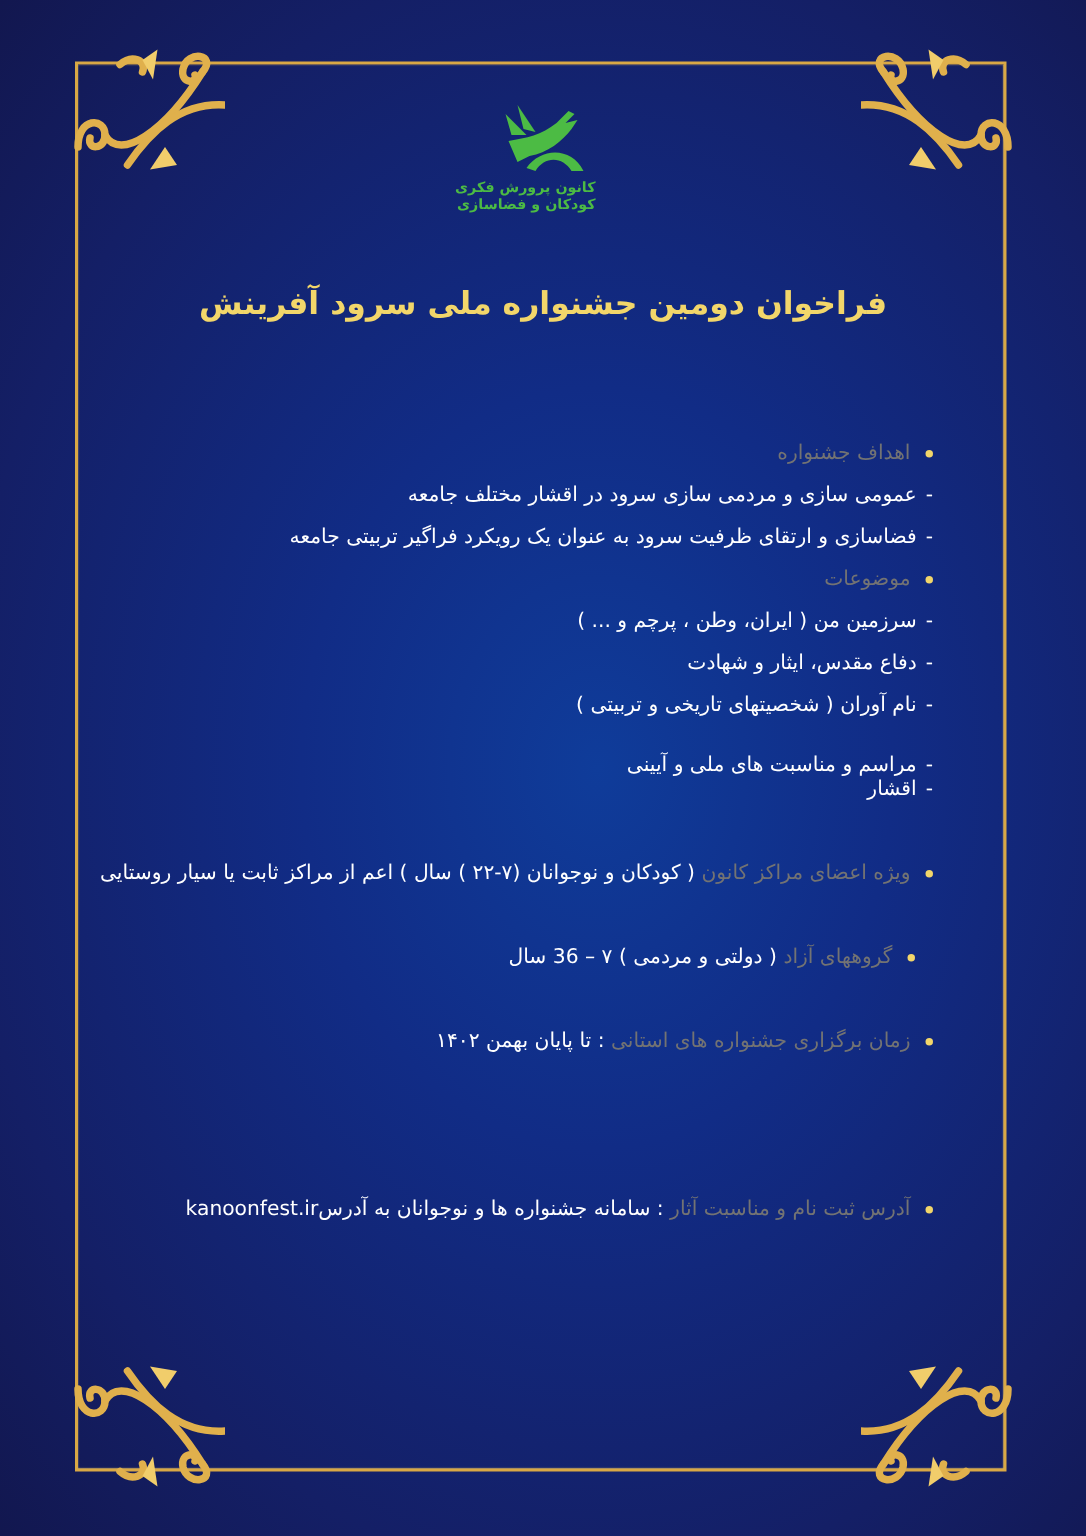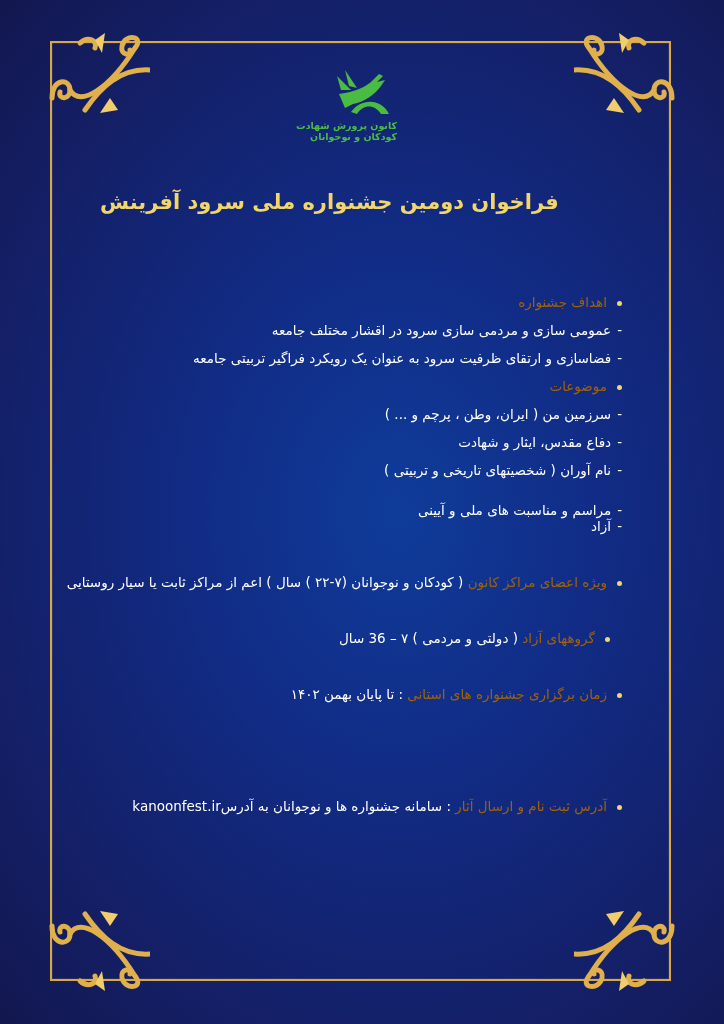--- a/index.html
+++ b/index.html
@@ -19,27 +19,27 @@
   .c-tl { left:40px; top:28px; }
   .c-tr { right:40px; top:28px; transform:scaleX(-1); }
   .c-bl { left:40px; bottom:28px; transform:scaleY(-1); }
   .c-br { right:40px; bottom:28px; transform:scale(-1,-1); }
 
   .logo { position:absolute; left:327px; top:68px; width:70px; height:90px; text-align:center; }
   .logo svg { width:62px; height:52px; display:block; margin:0 auto; }
   .logo-text { color:#4cbb44; font-size:9.5px; line-height:11px; direction:rtl; font-weight:bold; white-space:nowrap; }
 
   .title {
-    position:absolute; left:100px; right:100px; top:190px; text-align:left;
+    position:absolute; left:100px; right:100px; top:190px; text-align:center;
     color:#f2d66a; font-size:21px; font-weight:bold; direction:rtl;
   }
 
   .content { position:absolute; right:102px; left:80px; top:290px; direction:rtl; color:#ffffff; font-size:13.5px; }
   .line { position:absolute; right:0; white-space:nowrap; }
-  .yellow { color:#a16207; }
+  .yellow { color:#737373; }
   .bullet { display:inline-block; width:5px; height:5px; border-radius:50%; background:#f2d66a; margin-left:10px; vertical-align:middle; }
   .dash { margin-left:6px; }
 </style>
 </head>
 <body>
 
 <div class="frame"></div>
 
 <div class="corner c-tl">
   <svg viewBox="0 0 110 90">
@@ -94,22 +94,22 @@
   </svg>
 </div>
 
 <div class="logo">
   <svg viewBox="0 0 62 52">
     <path d="M6 8 L20 22 L10 22 Z" fill="#4cbb44"></path>
     <path d="M14 2 L26 20 L18 18 Z" fill="#4cbb44"></path>
     <path d="M8 26 C 20 24, 30 22, 40 14 L48 6 L52 8 L46 14 L54 12 L50 18 C 44 26, 34 34, 22 36 L14 40 Z" fill="#4cbb44"></path>
     <path d="M20 44 C 30 30, 50 30, 58 46 L50 46 C 44 36, 32 36, 26 46 Z" fill="#4cbb44"></path>
   </svg>
-  <div class="logo-text">کانون پرورش شهادت</div>
-  <div class="logo-text">کودکان و نوجوانان</div>
+  <div class="logo-text">کانون پرورش فکری</div>
+  <div class="logo-text">کودکان و فضاسازی</div>
 </div>
 
 <div class="title">فراخوان دومین جشنواره ملی سرود آفرینش</div>
 
 <div class="content">
   <div class="line yellow" style="top:4px">
     <span class="bullet"></span><span>اهداف جشنواره</span>
   </div>
   <div class="line" style="top:32px">
     <span class="dash">-</span><span>عمومی سازی و مردمی سازی سرود در اقشار مختلف جامعه</span>
@@ -127,31 +127,31 @@
   <div class="line" style="top:144px">
     <span class="dash">-</span><span>دفاع مقدس، ایثار و شهادت</span>
   </div>
   <div class="line" style="top:172px">
     <span class="dash">-</span><span>نام آوران ( شخصیتهای تاریخی و تربیتی )</span>
   </div>
   <div class="line" style="top:212px">
     <span class="dash">-</span><span>مراسم و مناسبت های ملی و آیینی</span>
   </div>
   <div class="line" style="top:228px">
-    <span class="dash">-</span><span>آزاد</span>
+    <span class="dash">-</span><span>اقشار</span>
   </div>
 
   <div class="line" style="top:284px">
     <span class="bullet"></span><span class="yellow">ویژه اعضای مراکز کانون</span><span> ( کودکان و نوجوانان (۷-۲۲ ) سال ) اعم از مراکز ثابت یا سیار روستایی</span>
   </div>
 
   <div class="line" style="top:340px; right:12px">
     <span class="bullet"></span><span class="yellow">گروههای آزاد</span><span> ( دولتی و مردمی )  ۷ – 36 سال</span>
   </div>
 
   <div class="line" style="top:396px">
     <span class="bullet"></span><span class="yellow">زمان برگزاری جشنواره های استانی</span><span> : تا پایان بهمن ۱۴۰۲</span>
   </div>
 
   <div class="line" style="top:508px">
-    <span class="bullet"></span><span class="yellow">آدرس ثبت نام و  ارسال آثار</span><span> : سامانه جشنواره ها و نوجوانان به آدرس</span><span style="direction:ltr; unicode-bidi:embed;">kanoonfest.ir</span>
+    <span class="bullet"></span><span class="yellow">آدرس ثبت نام و  مناسبت آثار</span><span> : سامانه جشنواره ها و نوجوانان به آدرس</span><span style="direction:ltr; unicode-bidi:embed;">kanoonfest.ir</span>
   </div>
 </div>
 
 </body></html>

